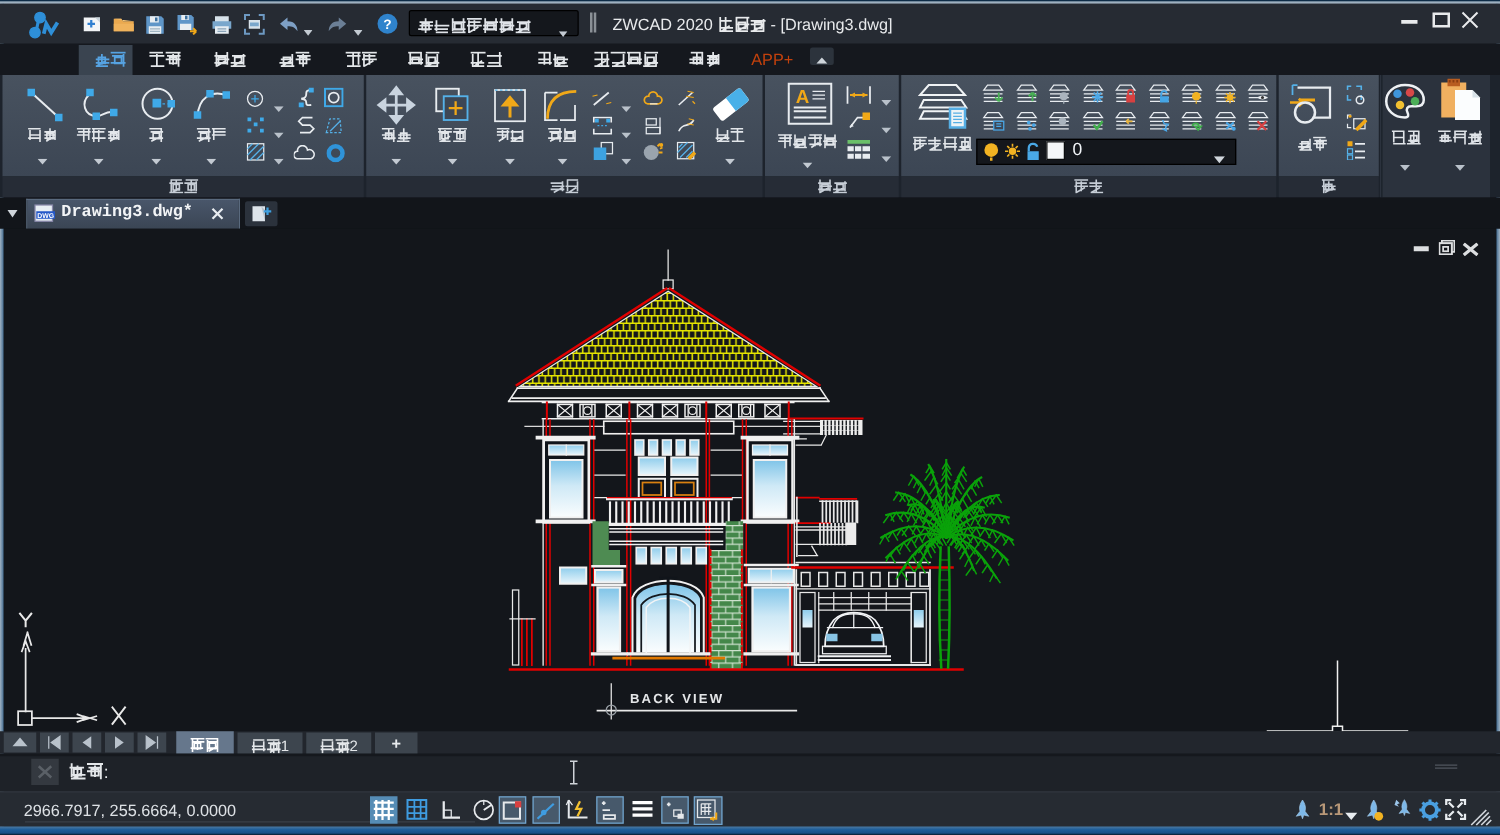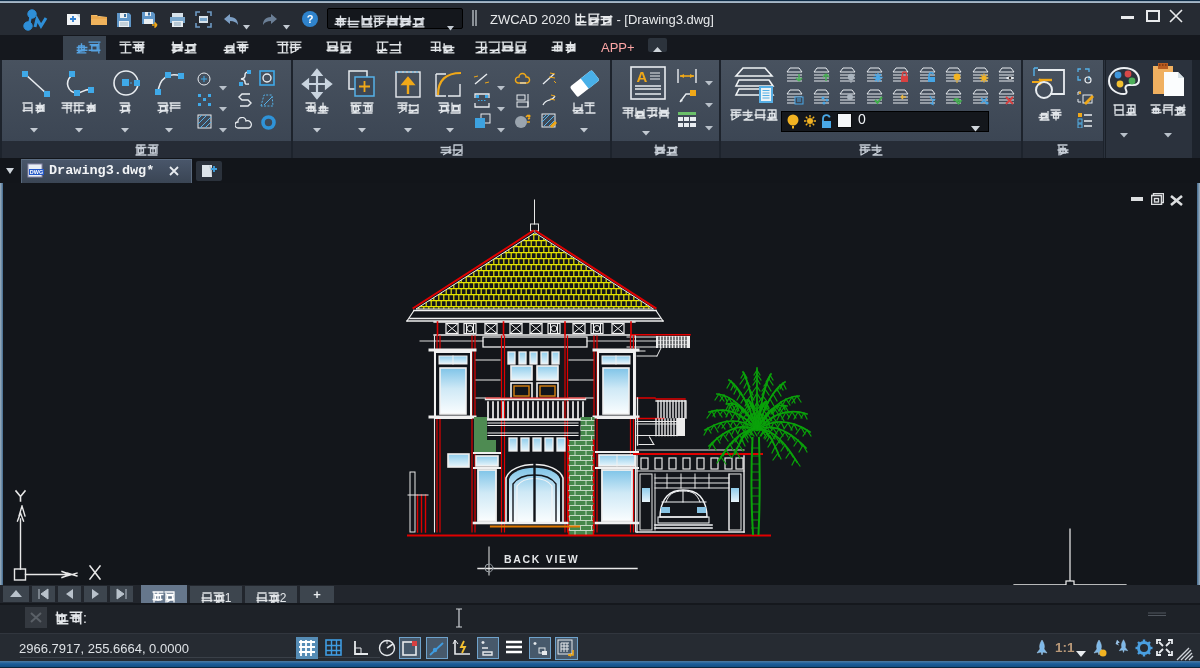--- a/index.html
+++ b/index.html
@@ -151,21 +151,21 @@
     </svg><svg width="13" height="13" viewBox="0 0 12 12" style="vertical-align:-2px">
       <path d="M0.5 1H10.5 M1.5 6H11.5 M0.5 8.5H11.5 M2 0.5V10 M10 0.5V10 M3.5 4.5H8.5V9H3.5Z" fill="none" stroke="currentColor" stroke-width="1.3"></path>
     </svg><svg width="13" height="13" viewBox="0 0 12 12" style="vertical-align:-2px">
       <path d="M1.5 1H11.5 M1.5 8.5H11.5 M0.5 11H10.5 M2 2V10 M10 2V11.5 M3.5 4.5H8.5V9H3.5Z M2 11L10 7" fill="none" stroke="currentColor" stroke-width="1.3"></path>
     </svg></div>
 <div style="position:absolute;left:551px;top:40px;width:90px;height:17px;color:#e4e7ea;font-size:13px;white-space:nowrap"><svg width="13" height="13" viewBox="0 0 12 12" style="vertical-align:-2px">
       <path d="M1.5 1H10.5 M0.5 6H10.5 M0.5 8.5H10.5 M6 0.5V10 M10 0.5V10 M3.5 4.5H8.5V9H3.5Z" fill="none" stroke="currentColor" stroke-width="1.3"></path>
     </svg><svg width="13" height="13" viewBox="0 0 12 12" style="vertical-align:-2px">
       <path d="M1.5 3.5H10.5 M1.5 6H10.5 M1.5 8.5H10.5 M6 0.5V10 M10 2V10 M3.5 4.5H8.5V9H3.5Z M3 11L9 7" fill="none" stroke="currentColor" stroke-width="1.3"></path>
     </svg></div>
-<div style="position:absolute;left:601px;top:40px;width:90px;height:17px;color:#fca5a5;font-size:13px;white-space:nowrap"><span style="font-size:13px">A</span><span style="font-size:13px">P</span><span style="font-size:13px">P</span><span style="font-size:13px">+</span></div>
+<div style="position:absolute;left:601px;top:40px;width:90px;height:17px;color:#c2410c;font-size:13px;white-space:nowrap"><span style="font-size:13px">A</span><span style="font-size:13px">P</span><span style="font-size:13px">P</span><span style="font-size:13px">+</span></div>
 <div style="position:absolute;left:648px;top:38px;width:19px;height:14px;background:#2c333c;border-radius:2px;text-align:center"><svg width="9" height="6" style="margin-top:4px">
       <path d="M0 6h9L4.5 1z" fill="#cfd5db"></path>
     </svg></div>
 <div style="position:absolute;left:0px;top:60px;width:1200px;height:98px;background:#1d232c"></div>
 <div style="position:absolute;left:2px;top:60px;width:289px;height:81px;background:linear-gradient(#48525f,#3c4654)"></div>
 <div style="position:absolute;left:2px;top:141px;width:289px;height:17px;background:#262c36;text-align:center;line-height:16px;color:#c6cdd6"><span style="font-size:12px"><svg width="12" height="12" viewBox="0 0 12 12" style="vertical-align:-2px">
         <path d="M1.5 1H10.5 M0.5 3.5H11.5 M0.5 11H11.5 M2 0.5V11.5 M6 0.5V10 M3.5 4.5H8.5V9H3.5Z M3 11L9 7" fill="none" stroke="currentColor" stroke-width="1.3"></path>
       </svg><svg width="12" height="12" viewBox="0 0 12 12" style="vertical-align:-2px">
         <path d="M1.5 1H11.5 M0.5 3.5H10.5 M0.5 11H10.5 M6 0.5V10 M10 2V10 M3.5 4.5H8.5V9H3.5Z" fill="none" stroke="currentColor" stroke-width="1.3"></path>
       </svg></span></div>

